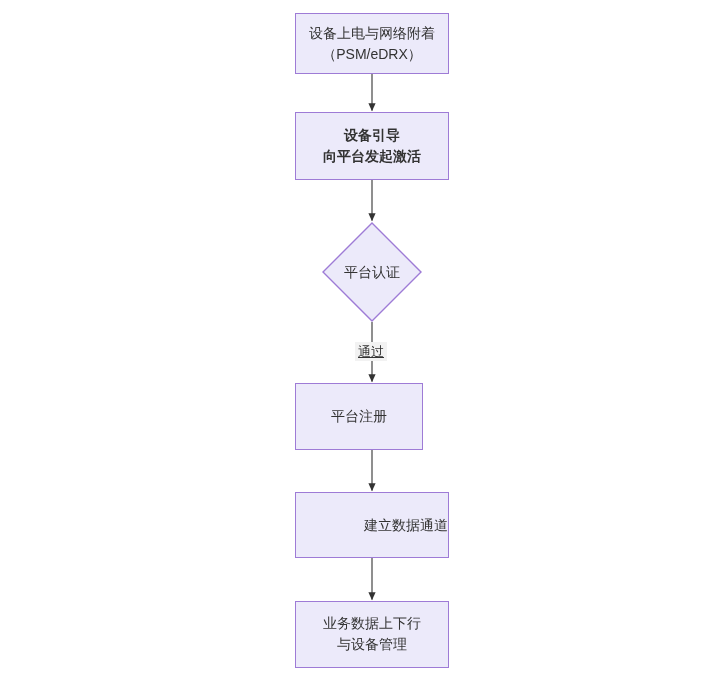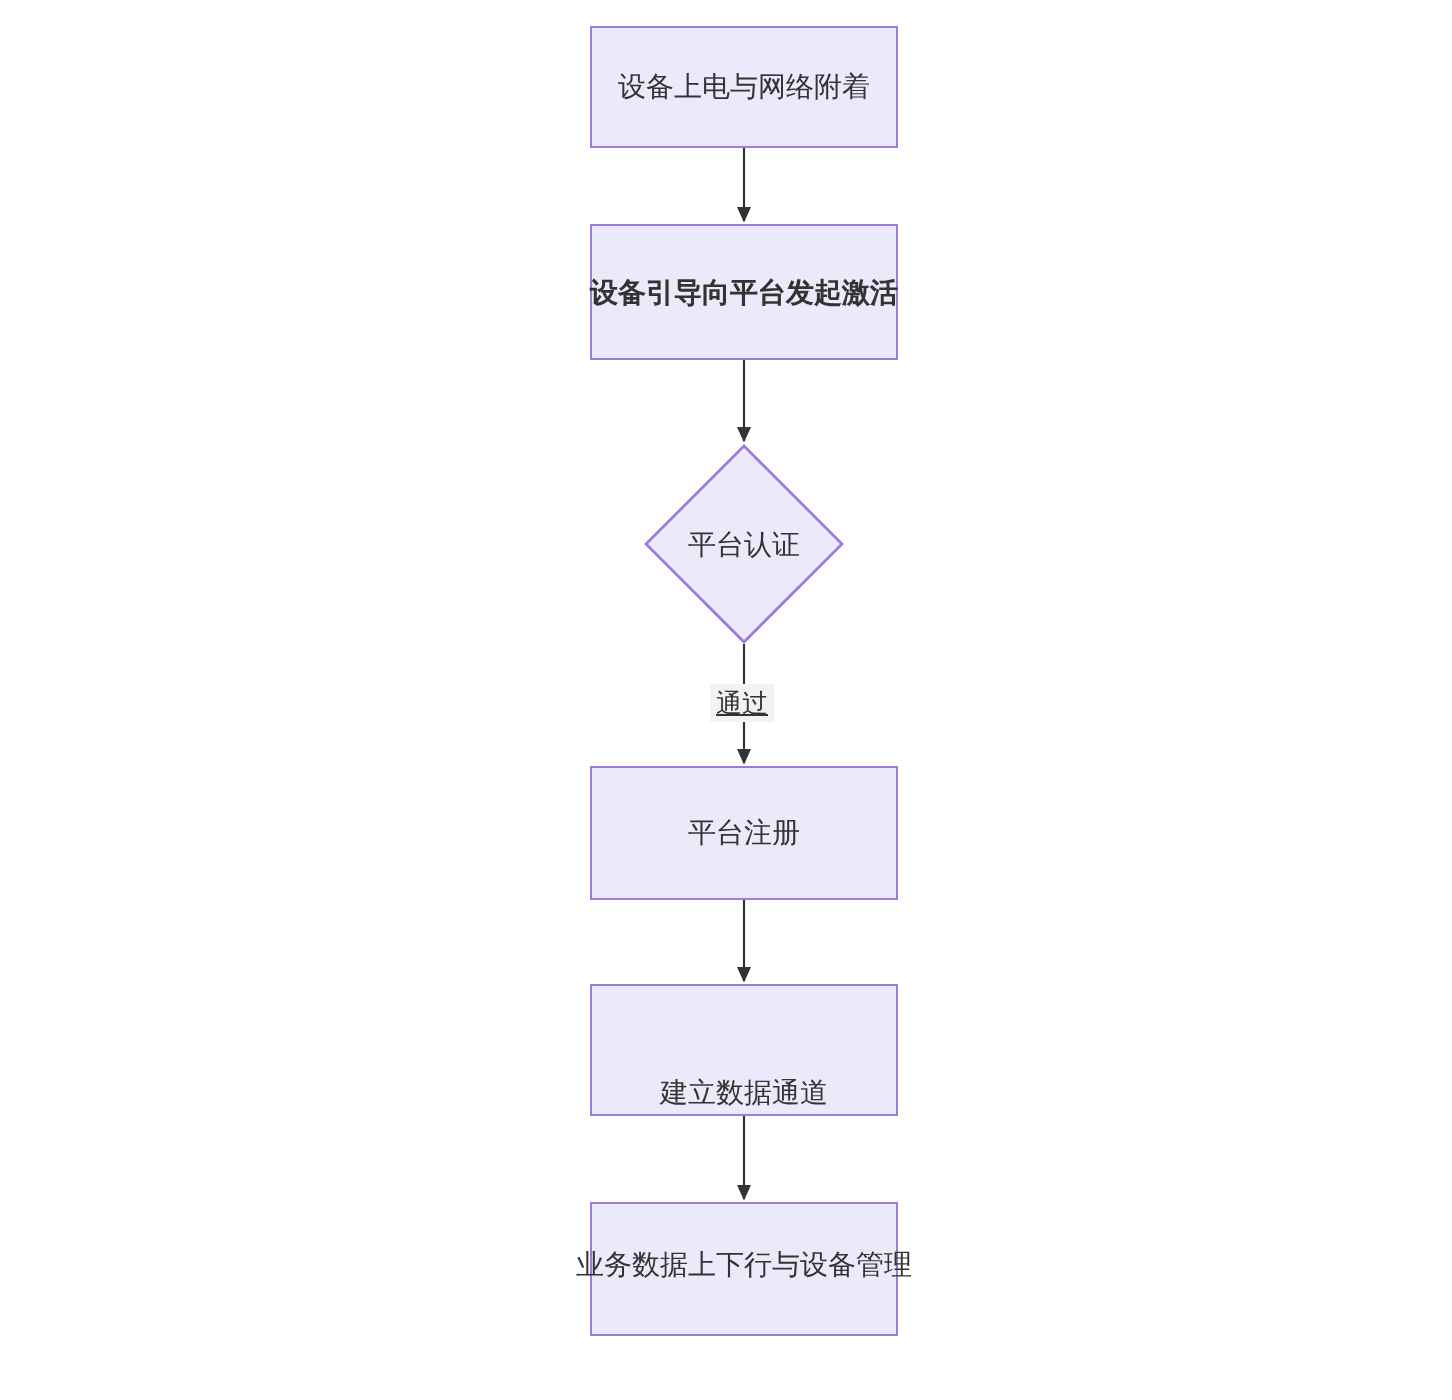--- a/index.html
+++ b/index.html
@@ -31,21 +31,21 @@
     pointer-events: none;
   }
 
   
   .node {
     position: absolute;
     box-sizing: border-box;
     background: #ECEAFA;
     border: 1.2px solid #9E7BD6;
     display: flex;
-    flex-direction: row;
+    flex-direction: column;
     align-items: center;
     justify-content: center;
     color: #333333;
     font-size: 14px;
     line-height: 21px;
     text-align: center;
     white-space: nowrap;
   }
 
   .node .line {
@@ -112,37 +112,38 @@
 
     <line x1="372" y1="322" x2="372" y2="381.5" stroke="#333333" stroke-width="1.1" marker-end="url(#arrowhead)"></line>
 
     <line x1="372" y1="450" x2="372" y2="490.5" stroke="#333333" stroke-width="1.1" marker-end="url(#arrowhead)"></line>
 
     <line x1="372" y1="558" x2="372" y2="599.5" stroke="#333333" stroke-width="1.1" marker-end="url(#arrowhead)"></line>
   </svg>
 
   <div class="node" style="left:295px; top:13px; width:154px; height:61px;">
     <span class="line">设备上电与网络附着</span>
+    <span class="line">（PSM/eDRX）</span>
   </div>
 
   <div class="node" style="left:295px; top:112px; width:154px; height:68px;font-weight:bold;">
     <span class="line">设备引导</span>
     <span class="line">向平台发起激活</span>
   </div>
 
   <div class="decision" style="left:322px; top:222px;">
     <svg class="diamond-shape" viewBox="0 0 100 100" preserveAspectRatio="none">
       <polygon points="50,1 99,50 50,99 1,50" fill="#ECEAFA" stroke="#9E7BD6" stroke-width="1.4"></polygon>
     </svg>
     <div class="diamond-label">平台认证</div>
   </div>
 
   <div class="edge-label" style="left:355px; top:342px;text-decoration:underline;">通过</div>
 
-  <div class="node" style="left:295px; top:383px; width:154px; height:67px;">
+  <div class="node" style="left:295px; top:383px; width:128px; height:67px;">
     <span class="line">平台注册</span>
   </div>
 
   <div class="node" style="left:295px; top:492px; width:154px; height:66px;align-items:flex-end;">
     <span class="line">建立数据通道</span>
   </div>
 
   <div class="node" style="left:295px; top:601px; width:154px; height:67px;font-family:Liberation Mono, monospace;">
     <span class="line">业务数据上下行</span>
     <span class="line">与设备管理</span>

